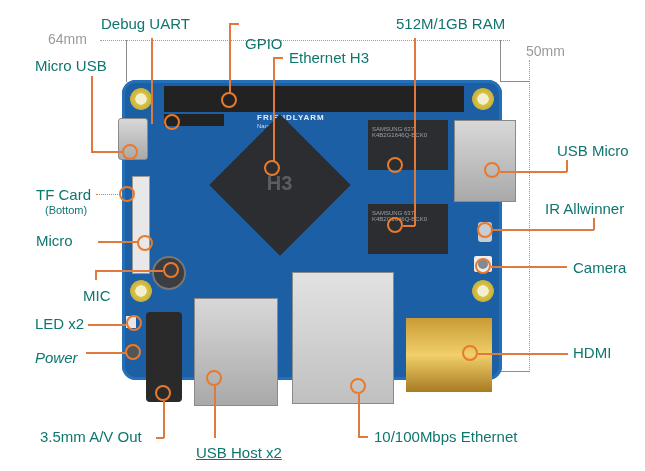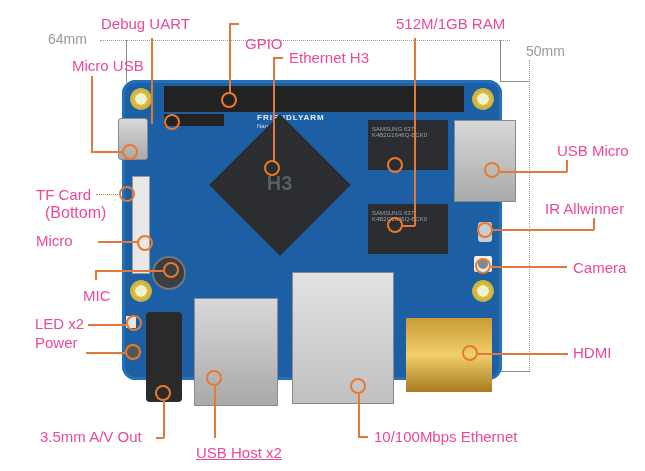--- a/index.html
+++ b/index.html
@@ -1,18 +1,18 @@
 <!DOCTYPE html>
 <html><head>
 <meta charset="utf-8">
 <style>
   html, body { margin:0; padding:0; background:#ffffff; }
   body { width:645px; height:471px; position:relative; overflow:hidden; font-family:"Liberation Sans", sans-serif; }
-  .lbl { position:absolute; color:#ec4899; font-size:15px; white-space:nowrap; line-height:1; }
-  .lbl.small { font-size:16px; }
+  .lbl { position:absolute; color:#0f766e; font-size:15px; white-space:nowrap; line-height:1; }
+  .lbl.small { font-size:11px; }
   .dim { position:absolute; color:#9a9a9a; font-size:14px; white-space:nowrap; line-height:1; }
   .ln { position:absolute; background:#e07a3c; }
   .gl { position:absolute; background:#8c8c8c; }
   .dot-h { position:absolute; height:0; border-top:1px dotted #9a9a9a; }
   .dot-v { position:absolute; width:0; border-left:1px dotted #9a9a9a; }
   .ring { position:absolute; width:16px; height:16px; border:2px solid #e97a2c; border-radius:50%; box-sizing:border-box; }
   .board { position:absolute; left:122px; top:80px; width:380px; height:300px; background:#1c5fa4; border-radius:14px; box-shadow: inset 0 0 0 3px #2470b8; }
   .hole { position:absolute; width:22px; height:22px; border-radius:50%; background:radial-gradient(circle,#f3f0d0 35%,#d8c24a 38%,#c8b038 70%,#1c5fa4 72%); }
   .hdr { position:absolute; background:#222; }
   .chip { position:absolute; background:#2b2d31; }
@@ -121,27 +121,27 @@
 <div class="ln" style="left:566px;top:160px;width:1.5px;height:12px;"></div>
 <div class="ln" style="left:500px;top:171px;width:67px;height:1.5px;"></div>
 <div class="ln" style="left:593px;top:218px;width:1.5px;height:12px;"></div>
 <div class="ln" style="left:493px;top:229px;width:101px;height:1.5px;"></div>
 <div class="ln" style="left:491px;top:266px;width:76px;height:1.5px;"></div>
 <div class="ln" style="left:478px;top:353px;width:90px;height:1.5px;"></div>
 
 <div class="lbl" style="left:101px;top:16px;">Debug UART</div>
 <div class="lbl" style="left:245px;top:16px;margin-top:20px;">GPIO</div>
 <div class="lbl" style="left:396px;top:16px;">512M/1GB RAM</div>
-<div class="lbl" style="left:35px;top:58px;margin-left:37px;">Micro USB</div>
+<div class="lbl" style="left:35px;top:58px;">Micro USB</div>
 <div class="lbl" style="left:289px;top:50px;">Ethernet H3</div>
 <div class="lbl" style="left:36px;top:187px;">TF Card</div>
 <div class="lbl small" style="left:45px;top:205px;">(Bottom)</div>
 <div class="lbl" style="left:36px;top:233px;">Micro</div>
 <div class="lbl" style="left:83px;top:288px;">MIC</div>
 <div class="lbl" style="left:35px;top:316px;">LED x2</div>
-<div class="lbl" style="left:35px;top:335px;">Power</div>
+<div class="lbl" style="left:35px;top:350px;font-style:italic;">Power</div>
 <div class="lbl" style="left:40px;top:429px;">3.5mm A/V Out</div>
 <div class="lbl" style="left:196px;top:445px;text-decoration:underline;">USB Host x2</div>
 <div class="lbl" style="left:374px;top:429px;">10/100Mbps Ethernet</div>
 <div class="lbl" style="left:557px;top:143px;">USB Micro</div>
 <div class="lbl" style="left:545px;top:201px;">IR Allwinner</div>
 <div class="lbl" style="left:573px;top:260px;">Camera</div>
 <div class="lbl" style="left:573px;top:345px;">HDMI</div>
 
 </body></html>

